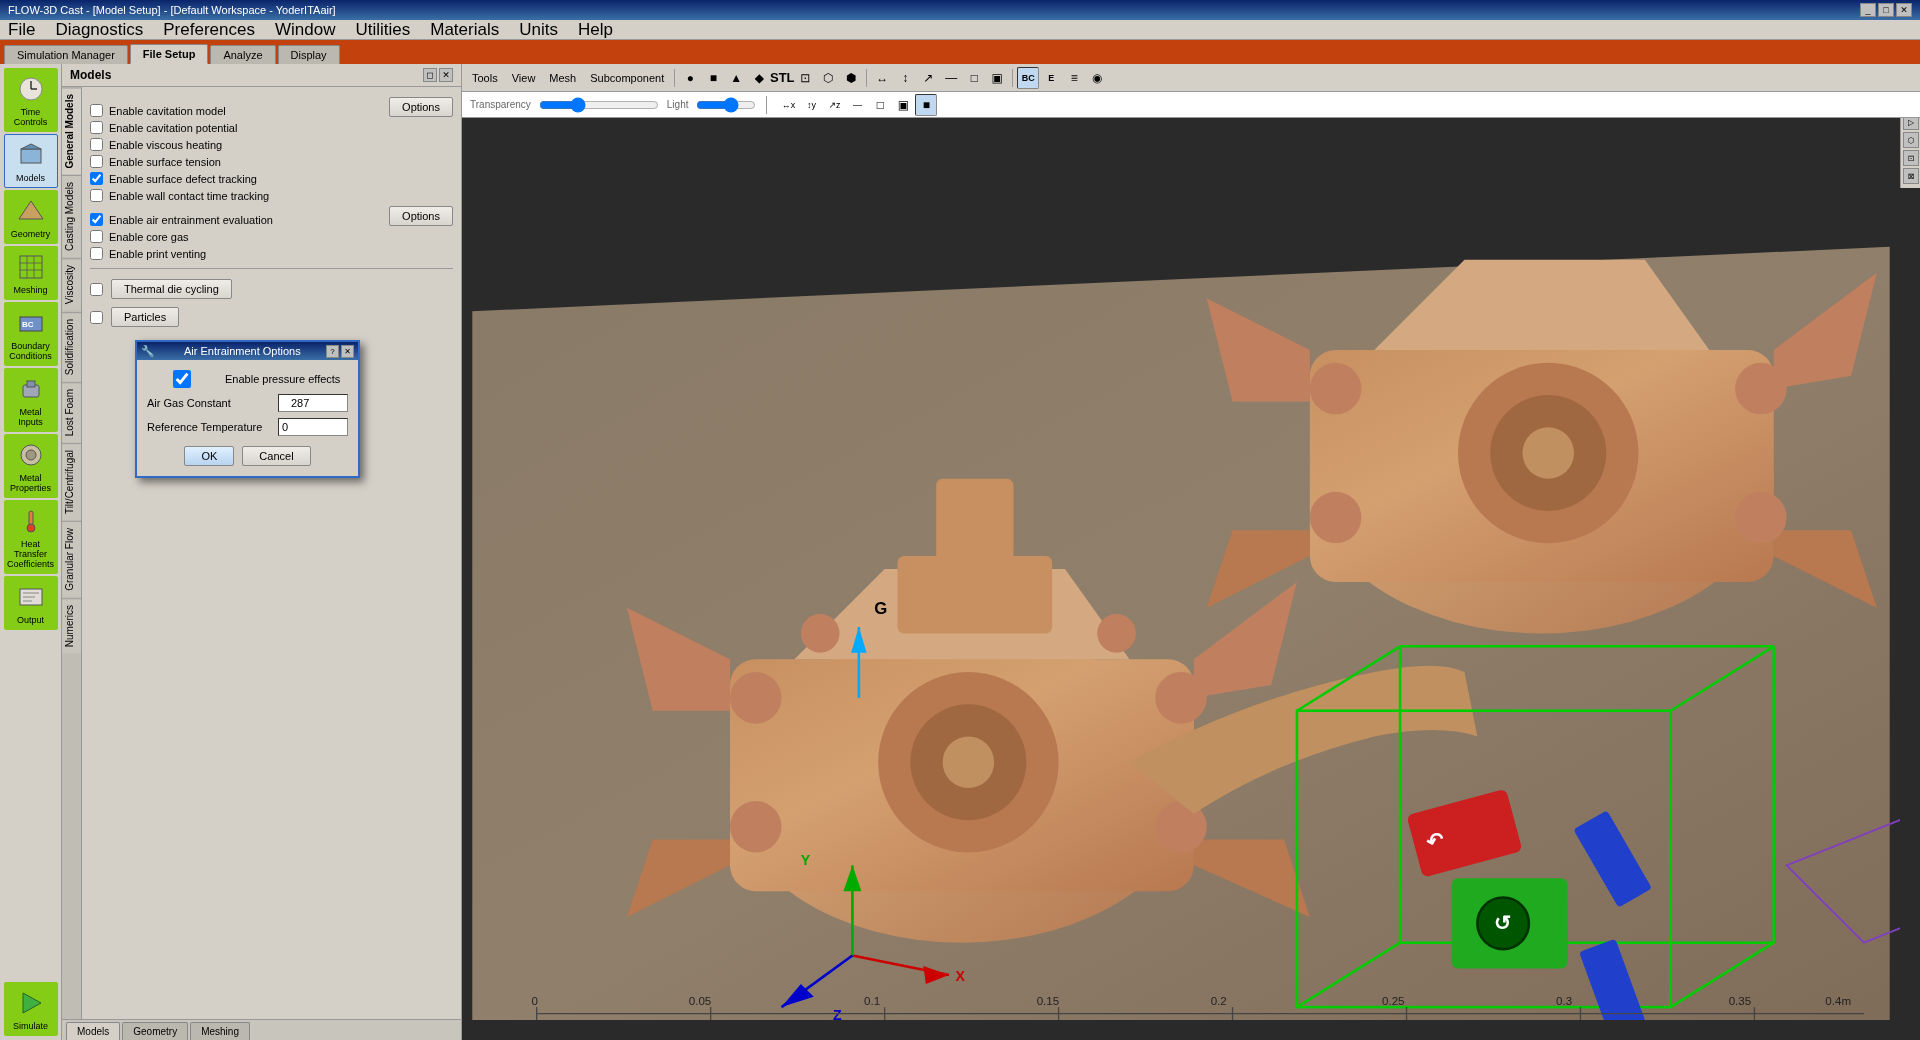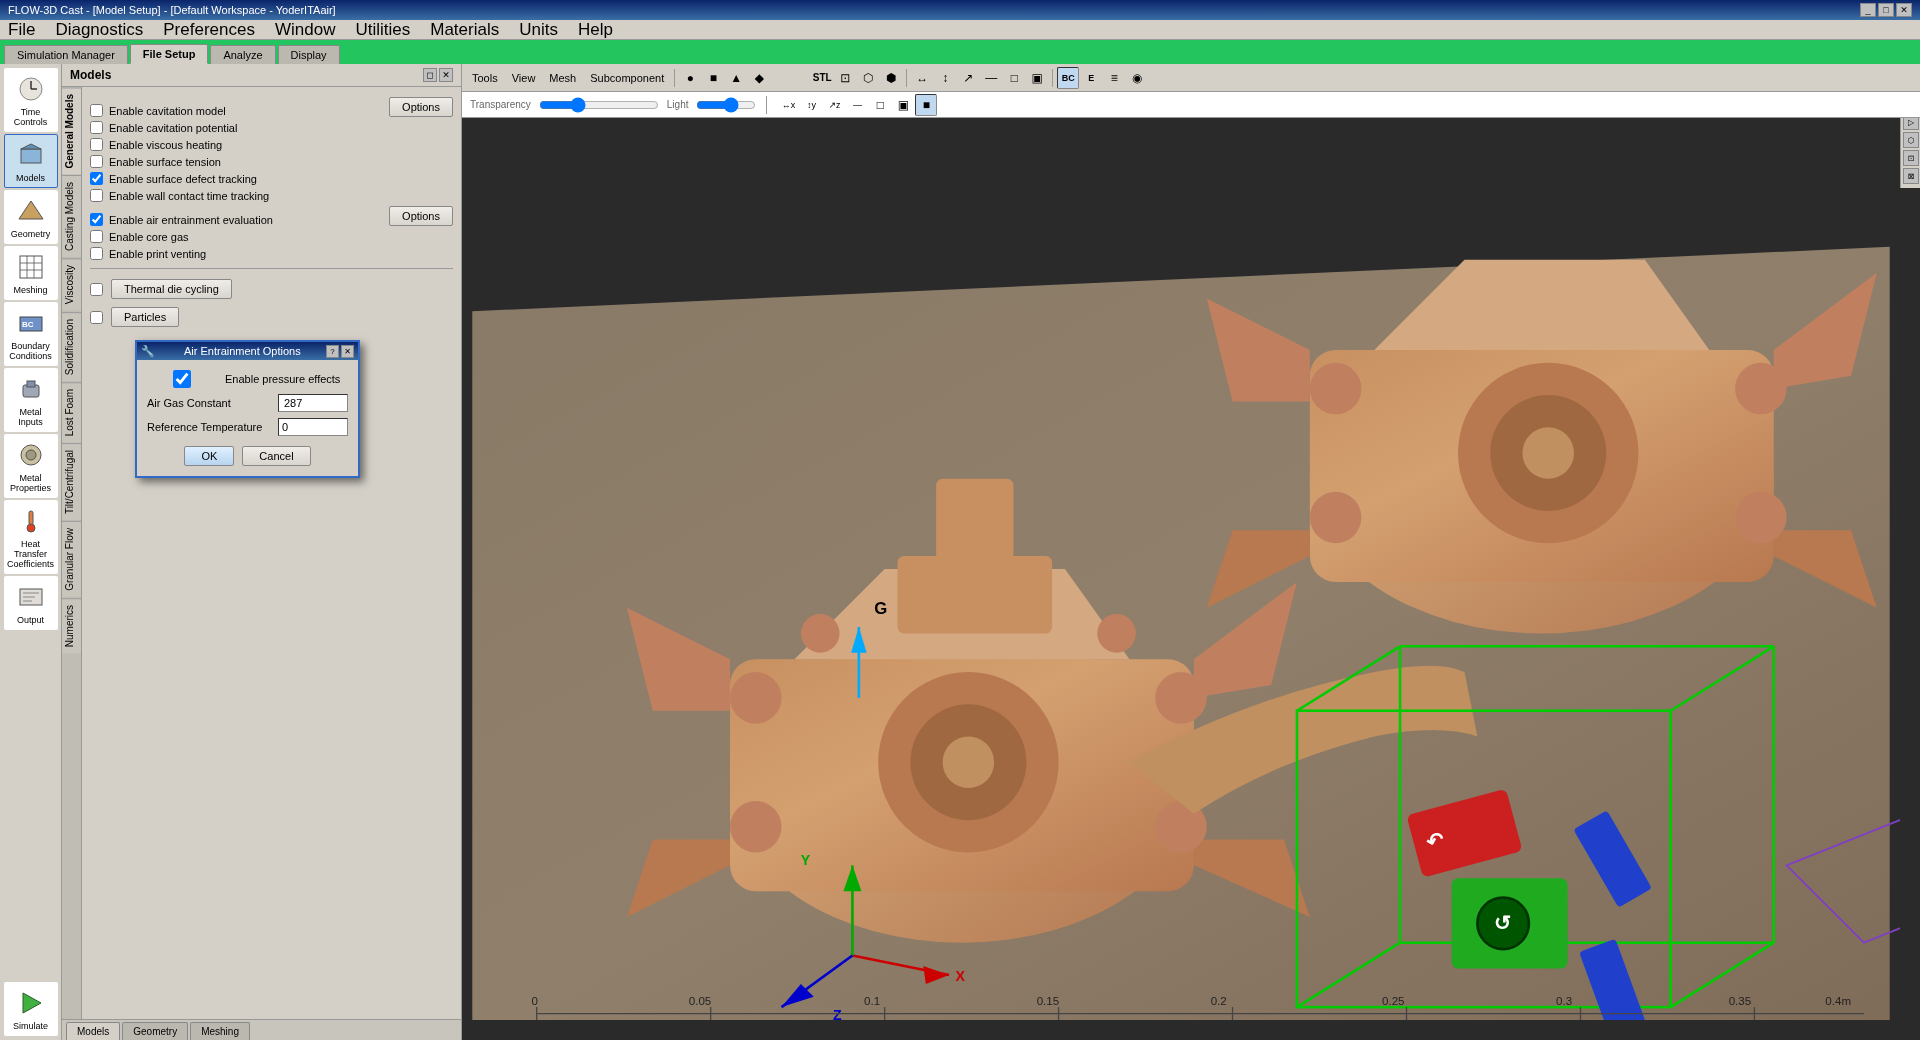--- a/index.html
+++ b/index.html
@@ -30,21 +30,21 @@
       display: flex;
       align-items: center;
       padding: 0 4px;
       border-bottom: 1px solid #999;
       gap: 12px;
     }
     #menubar span { font-size: 17px; cursor: pointer; padding: 2px 4px; }
 
     
     #tabbar {
-      background: #22c55e;
+      background: #c2410c;
       height: 24px;
       display: flex;
       align-items: flex-end;
       padding: 0 4px;
       gap: 2px;
     }
     .tab {
       padding: 3px 12px;
       background: #bbb8b0;
       border: 1px solid #888;
@@ -82,21 +82,21 @@
       display: flex;
       flex-direction: column;
       align-items: center;
       padding: 4px 2px;
       cursor: pointer;
       border: 1px solid transparent;
       border-radius: 2px;
       font-size: 9px;
       text-align: center;
       color: #000;
-      background: #ffffff;
+      background: #84cc16;
     }
     .sidebar-btn.active { background: #c8dff0; border: 1px solid #316ac5; }
     .sidebar-icon {
       width: 32px;
       height: 32px;
       display: flex;
       align-items: center;
       justify-content: center;
       font-size: 18px;
       margin-bottom: 2px;
@@ -600,21 +600,21 @@
       <span class="menu-item">Tools</span>
       <span class="menu-item">View</span>
       <span class="menu-item">Mesh</span>
       <span class="menu-item">Subcomponent</span>
       <div class="toolbar-sep"></div>
       <div class="toolbar-group">
         <button class="toolbar-btn" title="Sphere">●</button>
         <button class="toolbar-btn" title="Box">■</button>
         <button class="toolbar-btn" title="Cone">▲</button>
         <button class="toolbar-btn" title="Diamond">◆</button>
-        <button class="toolbar-btn" title="STL" style="font-size:10px;font-weight:bold;margin-left:40px;">STL</button>
+        <button class="toolbar-btn" title="STL" style="font-size:13px;font-weight:bold;">STL</button>
         <button class="toolbar-btn" title="Grid">⊡</button>
         <button class="toolbar-btn">⬡</button>
         <button class="toolbar-btn">⬢</button>
       </div>
       <div class="toolbar-sep"></div>
       <div class="toolbar-group">
         <button class="toolbar-btn">↔</button>
         <button class="toolbar-btn">↕</button>
         <button class="toolbar-btn">↗</button>
         <button class="toolbar-btn">—</button>
@@ -812,21 +812,21 @@
     </div>
     <div id="air-dialog-content">
 
       <div class="dialog-field">
         <input type="checkbox" id="cb_pressure" checked="" style="">
         <label for="cb_pressure">Enable pressure effects</label>
       </div>
 
       <div class="dialog-field">
         <label>Air Gas Constant</label>
-        <input type="text" style="width: 70px; height: 18px; border: 1px inset rgb(136, 136, 136); font-size: 11px; padding: 1px 5px;" value="287">
+        <input type="text" style="width: 70px; height: 18px; border: 1px inset rgb(136, 136, 136); font-size: 11px; padding: 1px 12px;" value="287">
       </div>
 
       <div class="dialog-field">
         <label>Reference Temperature</label>
         <input type="text" style="width: 70px; height: 18px; border: 1px inset rgb(136, 136, 136); font-size: 11px; padding: 1px 3px;" value="0">
       </div>
 
       <div class="dialog-buttons">
         <button class="dialog-btn primary">OK</button>
         <button class="dialog-btn">Cancel</button>

